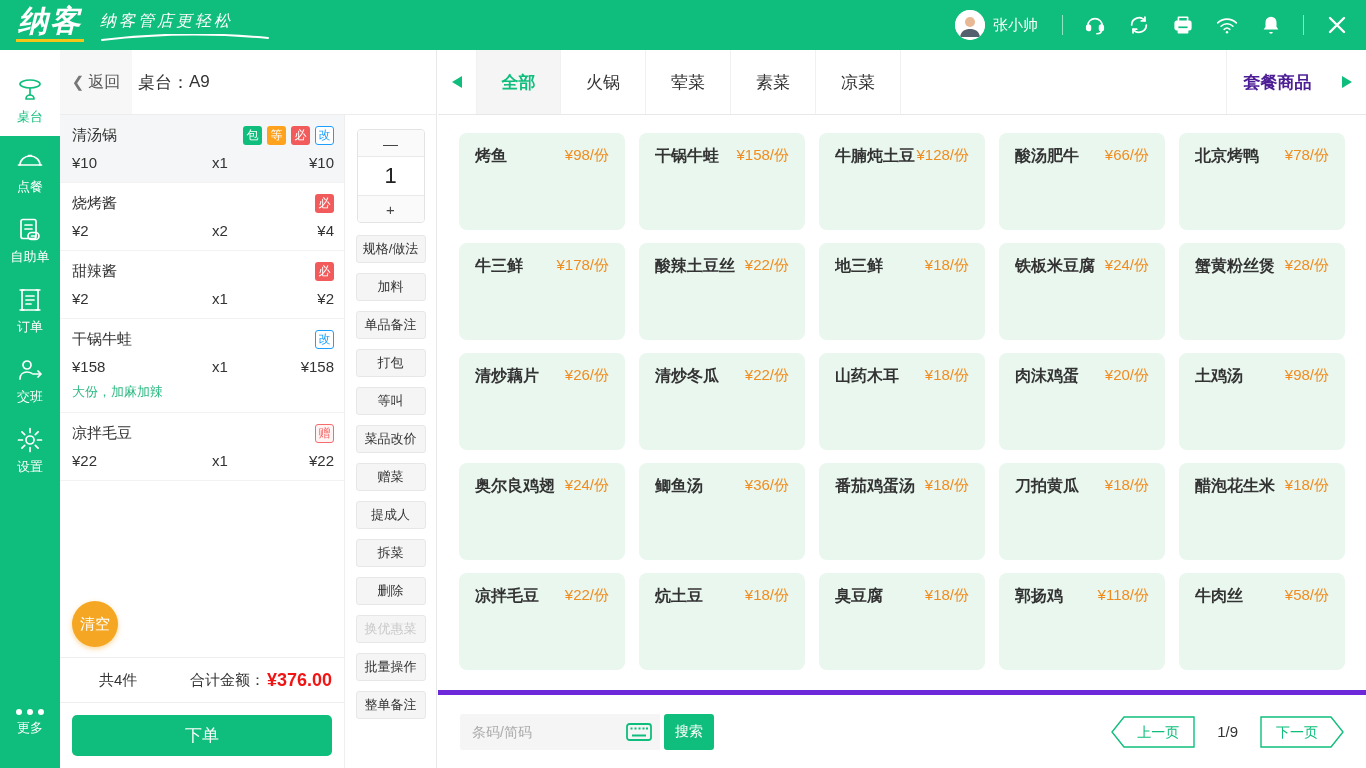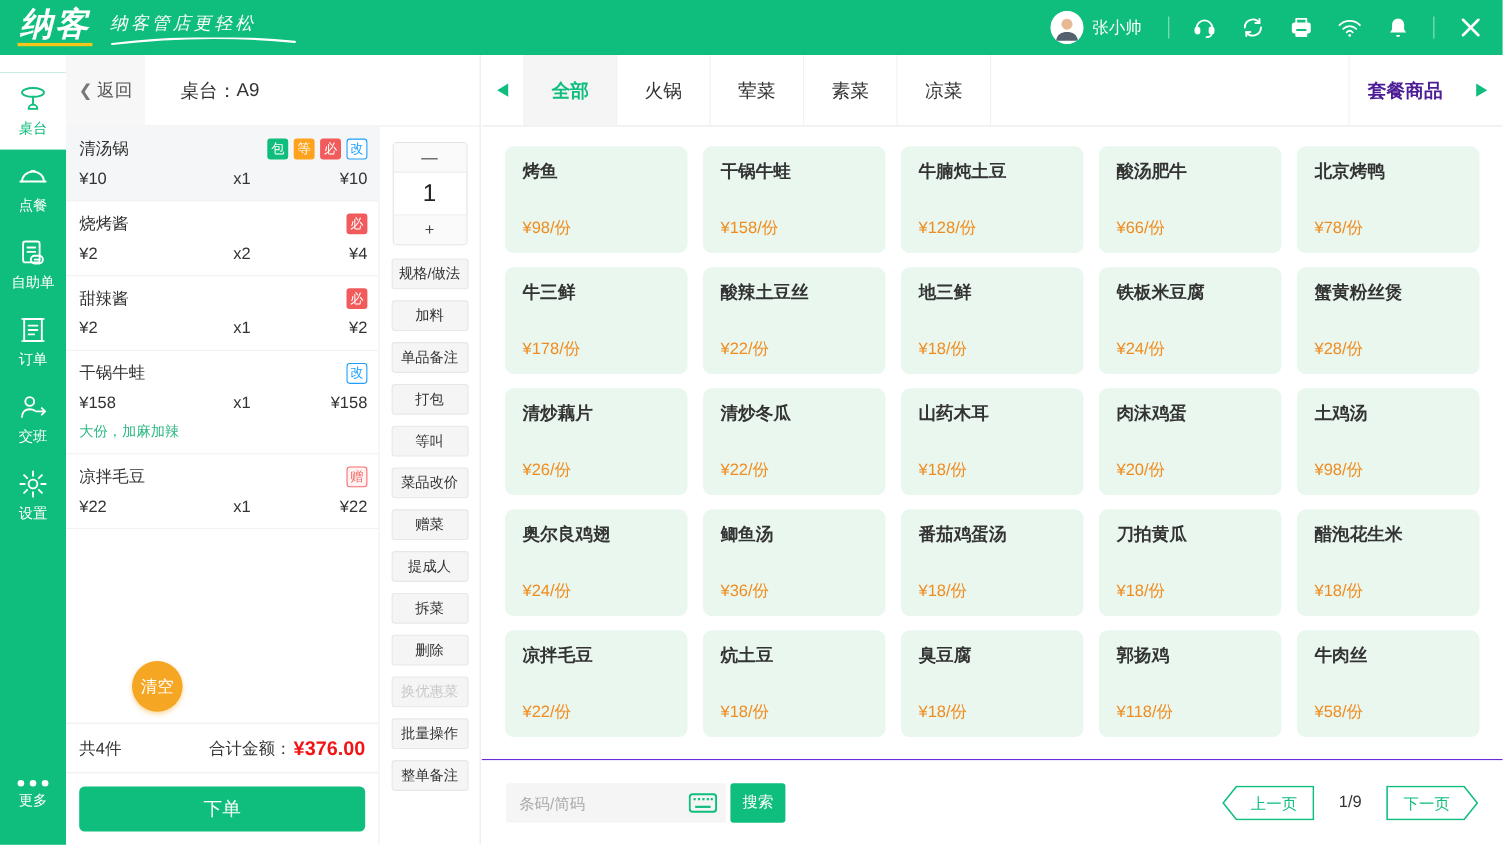--- a/index.html
+++ b/index.html
@@ -4,21 +4,21 @@
 <style>
   * { margin:0; padding:0; box-sizing:border-box; }
   html,body { width:1366px; height:768px; overflow:hidden;
     font-family:"Liberation Sans","DejaVu Sans",sans-serif; background:#fff; color:#333; }
 
   
   .topbar { position:absolute; left:0; top:0; width:1366px; height:50px;
     background:#0FBE7C; display:flex; align-items:center; color:#fff; z-index:10; }
   .logo { display:flex; align-items:flex-end; padding-left:16px; }
   .logo-text { font-size:30px; font-weight:bold; font-style:italic; letter-spacing:2px;
-    border-bottom:3px solid #F5C518; padding:0 2px 1px 2px; line-height:1; }
+    border-bottom:3px solid #F5C518; padding:0 2px 1px 2px; line-height:1;font-family:Liberation Mono, monospace; }
   .slogan-wrap { margin-left:16px; display:flex; flex-direction:column; }
   .slogan { font-size:16px; font-style:italic; letter-spacing:3px; }
   .slogan-swoosh { margin-top:2px; }
   .topbar-right { margin-left:auto; display:flex; align-items:center; padding-right:18px; }
   .avatar { width:30px; height:30px; border-radius:50%; background:#fff; overflow:hidden;
     display:flex; align-items:center; justify-content:center; }
   .user-name { font-size:15px; margin:0 14px 0 8px; }
   .tb-div { width:1px; height:20px; background:rgba(255,255,255,.55); margin:0 10px; }
   .tb-icons { display:flex; align-items:center; }
   .tb-icon { width:22px; height:22px; margin:0 11px; cursor:pointer; display:flex;
@@ -39,21 +39,21 @@
   .dots i { width:6px; height:6px; border-radius:50%; background:#fff; margin:0 2.5px; }
 
   
   .order-panel { position:absolute; left:60px; top:50px; bottom:0; width:377px;
     background:#fff; border-right:1px solid #E8E8E8; display:flex; flex-direction:column; }
   .panel-header { height:65px; border-bottom:1px solid #EDEDED; display:flex;
     align-items:stretch; flex:none; }
   .back-btn { width:72px; background:#F7F7F7; display:flex; align-items:center;
     justify-content:center; color:#555; font-size:16px; cursor:pointer; }
   .back-chevron { margin-right:4px; font-size:15px; color:#777; }
-  .panel-title { display:flex; align-items:center; margin-left:32px; font-size:17px; }
+  .panel-title { display:flex; align-items:center; margin-left:6px; font-size:17px; }
   .panel-body { flex:1; display:flex; min-height:0; }
 
   .order-col { width:285px; border-right:1px solid #EFEFEF; display:flex;
     flex-direction:column; min-width:0; }
   .order-list { overflow:hidden; }
   .o-row { padding:11px 10px 11px 12px; border-bottom:1px solid #F2F2F2; cursor:pointer; }
   .o-row.selected { background:#F5F6F7; }
   .o-line1 { display:flex; align-items:center; }
   .o-name { font-size:15px; color:#333; }
   .o-badges { margin-left:auto; display:flex; }
@@ -63,27 +63,27 @@
   .bg-orange { background:#FFA21D; }
   .bg-red { background:#F25B5B; }
   .ol-blue { background:#fff; border:1px solid #1E9FFF; color:#1E9FFF; }
   .ol-red { background:#FFF3F3; border:1px solid #F56C6C; color:#F56C6C; }
   .o-line2 { display:flex; align-items:center; margin-top:9px; font-size:15px; color:#333; }
   .o-price { flex:1; }
   .o-qty { width:60px; }
   .o-total { width:62px; text-align:right; }
   .o-note { margin-top:8px; font-size:13px; color:#2FB984; }
 
-  .clear-wrap { margin-top:auto; padding:0 0 10px 12px;margin-left:48px; }
+  .clear-wrap { margin-top:auto; padding:0 0 10px 12px; }
   .clear-btn { width:46px; height:46px; border-radius:50%; background:#F5A623; color:#fff;
     font-size:15px; display:flex; align-items:center; justify-content:center; cursor:pointer;
     box-shadow:0 2px 5px rgba(245,166,35,.45); }
   .totals { flex:none; height:46px; border-top:1px solid #EEE; border-bottom:1px solid #EEE;
     display:flex; align-items:center; padding:0 12px; }
-  .count { font-size:15px; color:#333; }
+  .count { font-size:15px; color:#333;margin-left:27px; }
   .total-label { margin-left:auto; font-size:15px; color:#333; }
   .total-value { font-size:18px; font-weight:bold; color:#F01414; margin-left:2px; }
   .submit-wrap { flex:none; padding:12px; }
   .submit-btn { width:100%; height:41px; background:#0FBE7C; border:none; border-radius:5px;
     color:#fff; font-size:17px; cursor:pointer; font-family:inherit; }
 
   
   .action-col { flex:1; display:flex; flex-direction:column; align-items:center;
     padding-top:14px; overflow:hidden; }
   .stepper { width:68px; border:1px solid #E3E3E3; border-radius:4px; overflow:hidden;
@@ -110,27 +110,27 @@
   .tab.active { background:#F5F5F5; color:#0FBE7C; font-weight:bold; }
   .tab-spacer { flex:1; }
   .tab-special { width:102px; display:flex; align-items:center; justify-content:center;
     font-size:17px; font-weight:bold; color:#4c1d95; cursor:pointer;
     border-left:1px solid #F1F1F1; }
 
   .menu-grid { position:absolute; left:0; right:0; top:65px; bottom:78px;
     padding:18px 21px; display:grid; grid-template-columns:repeat(5,1fr);
     grid-auto-rows:97px; gap:13px 14px; align-content:start; overflow:hidden; }
   .menu-card { background:#E9F7EF; border-radius:8px; padding:13px 16px; cursor:pointer;
-    display:flex; flex-direction:column; justify-content:space-between; }
+    display:flex; justify-content:space-between; }
   .menu-name { font-size:16px; font-weight:bold; color:#333; white-space:nowrap;
     overflow:hidden; }
   .menu-price { font-size:15px; color:#F08C1F; }
 
   .bottombar { position:absolute; left:0; right:0; bottom:0; height:78px;
-    border-top:1px solid #6d28d9; display:flex; align-items:center; padding:0 22px;
+    border-top:5px solid #6d28d9; display:flex; align-items:center; padding:0 22px;
     background:#fff; }
   .search-group { display:flex; align-items:center; }
   .search-input-wrap { width:200px; height:36px; background:#F5F5F5; border-radius:3px 0 0 3px;
     display:flex; align-items:center; padding:0 8px 0 12px; }
   .search-input { flex:1; border:none; outline:none; background:transparent; font-size:14px;
     color:#333; font-family:inherit; min-width:0; }
   .search-input::placeholder { color:#ABABAB; }
   .kb-icon { flex:none; margin-left:6px; cursor:pointer; display:flex; }
   .search-btn { width:50px; height:36px; background:#0FBE7C; color:#fff; border:none;
     border-radius:3px; margin-left:4px; font-size:14px; cursor:pointer; font-family:inherit; }

